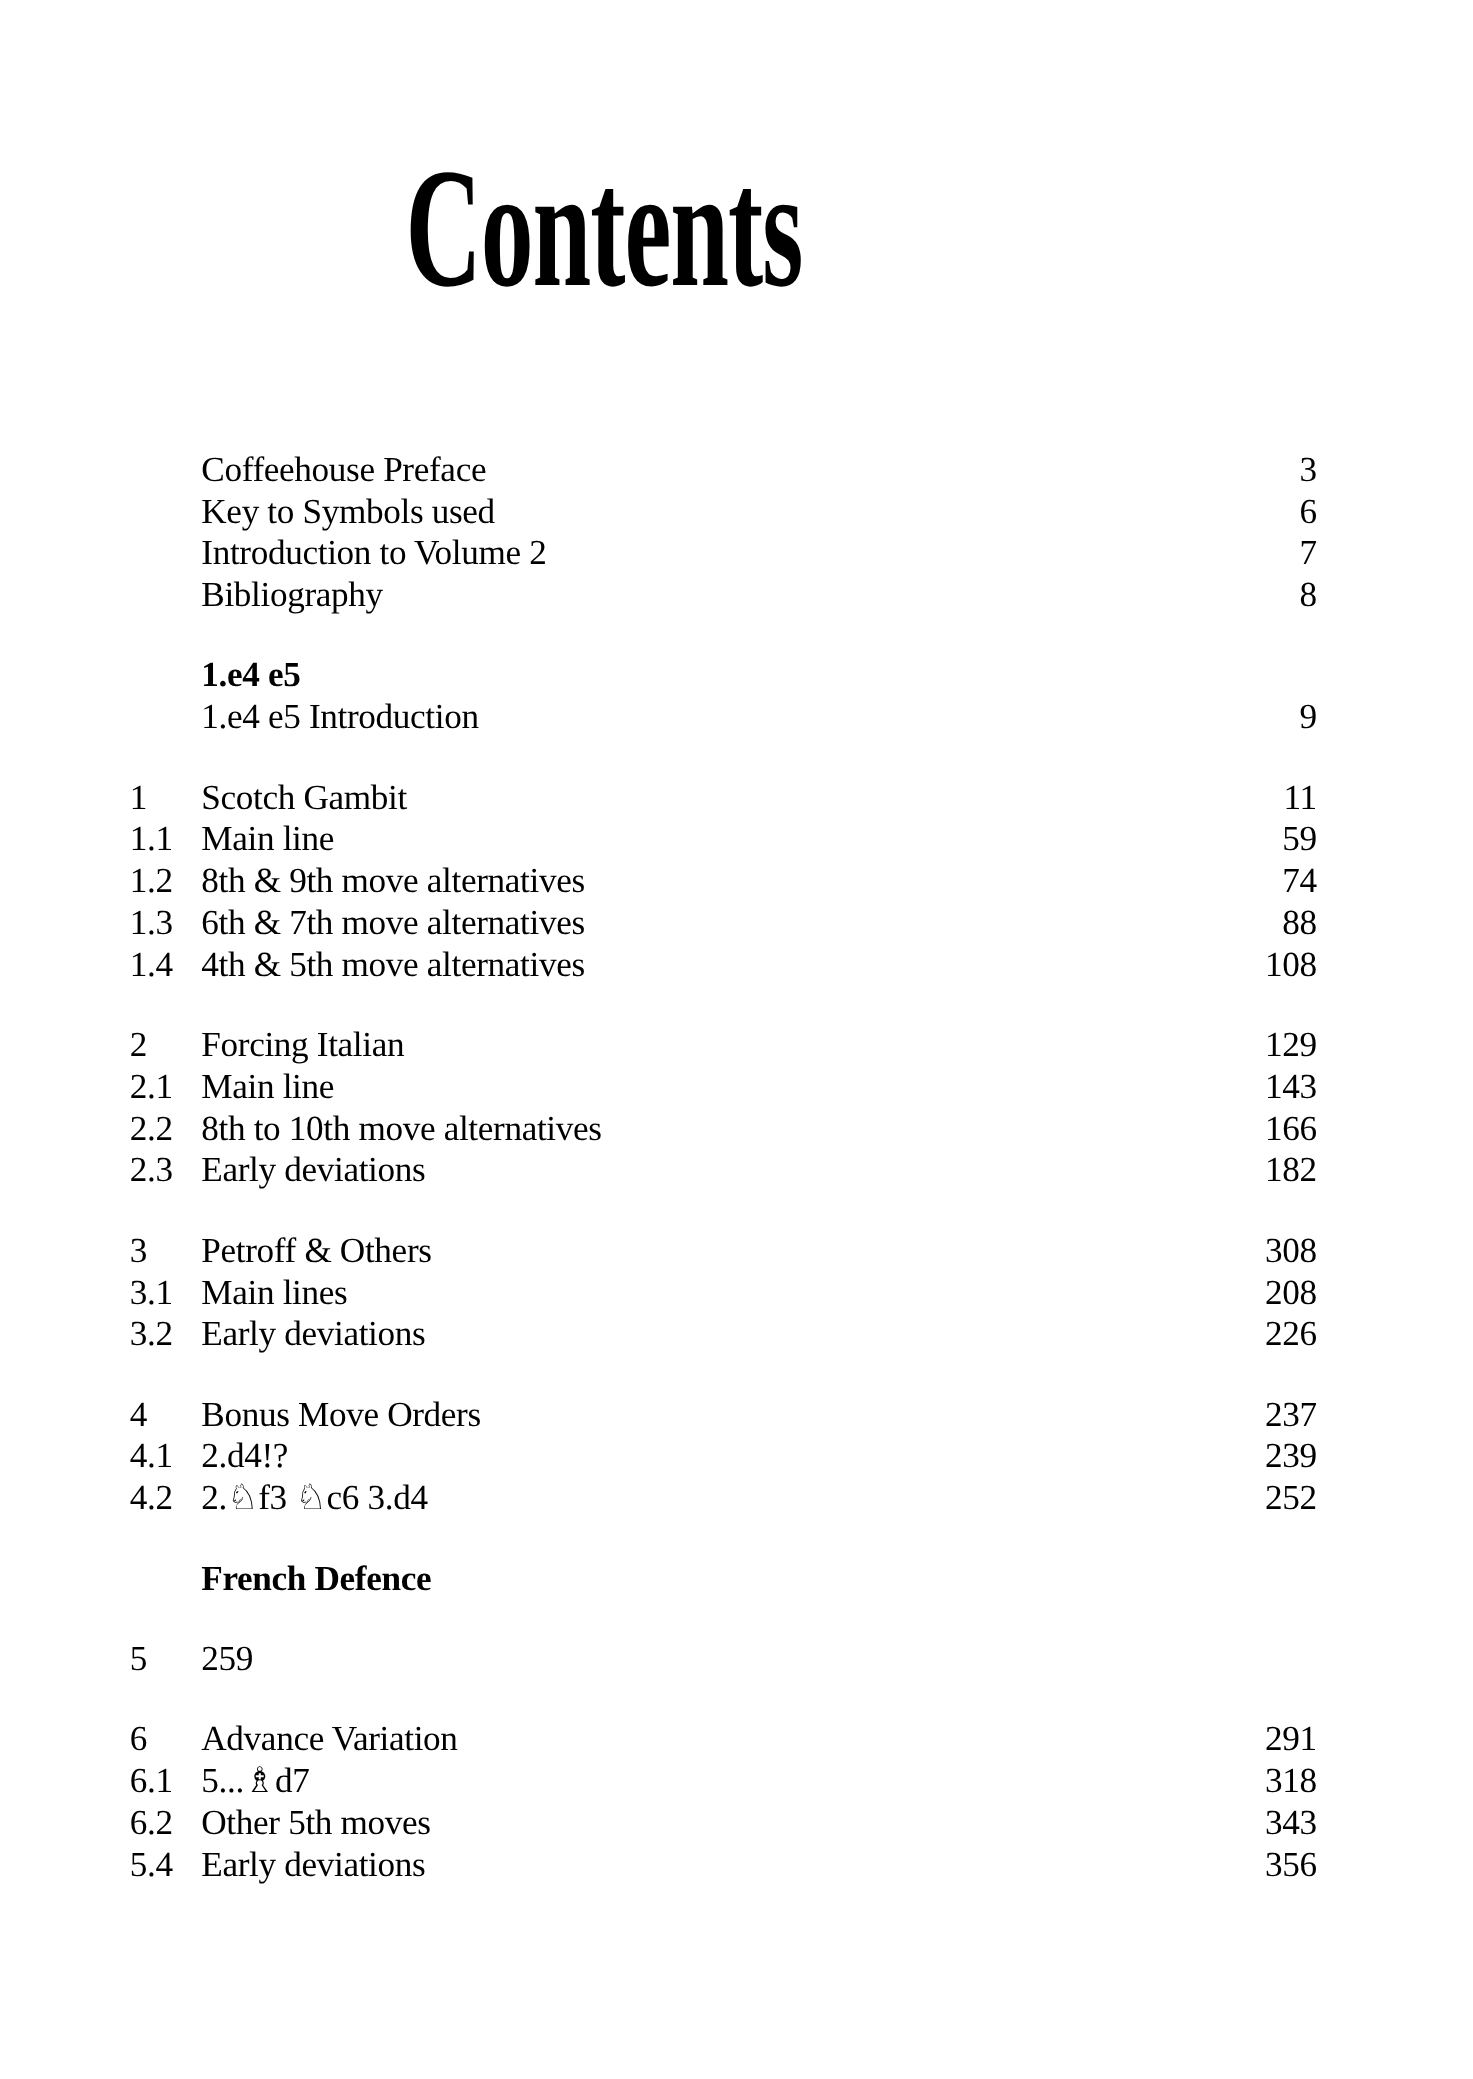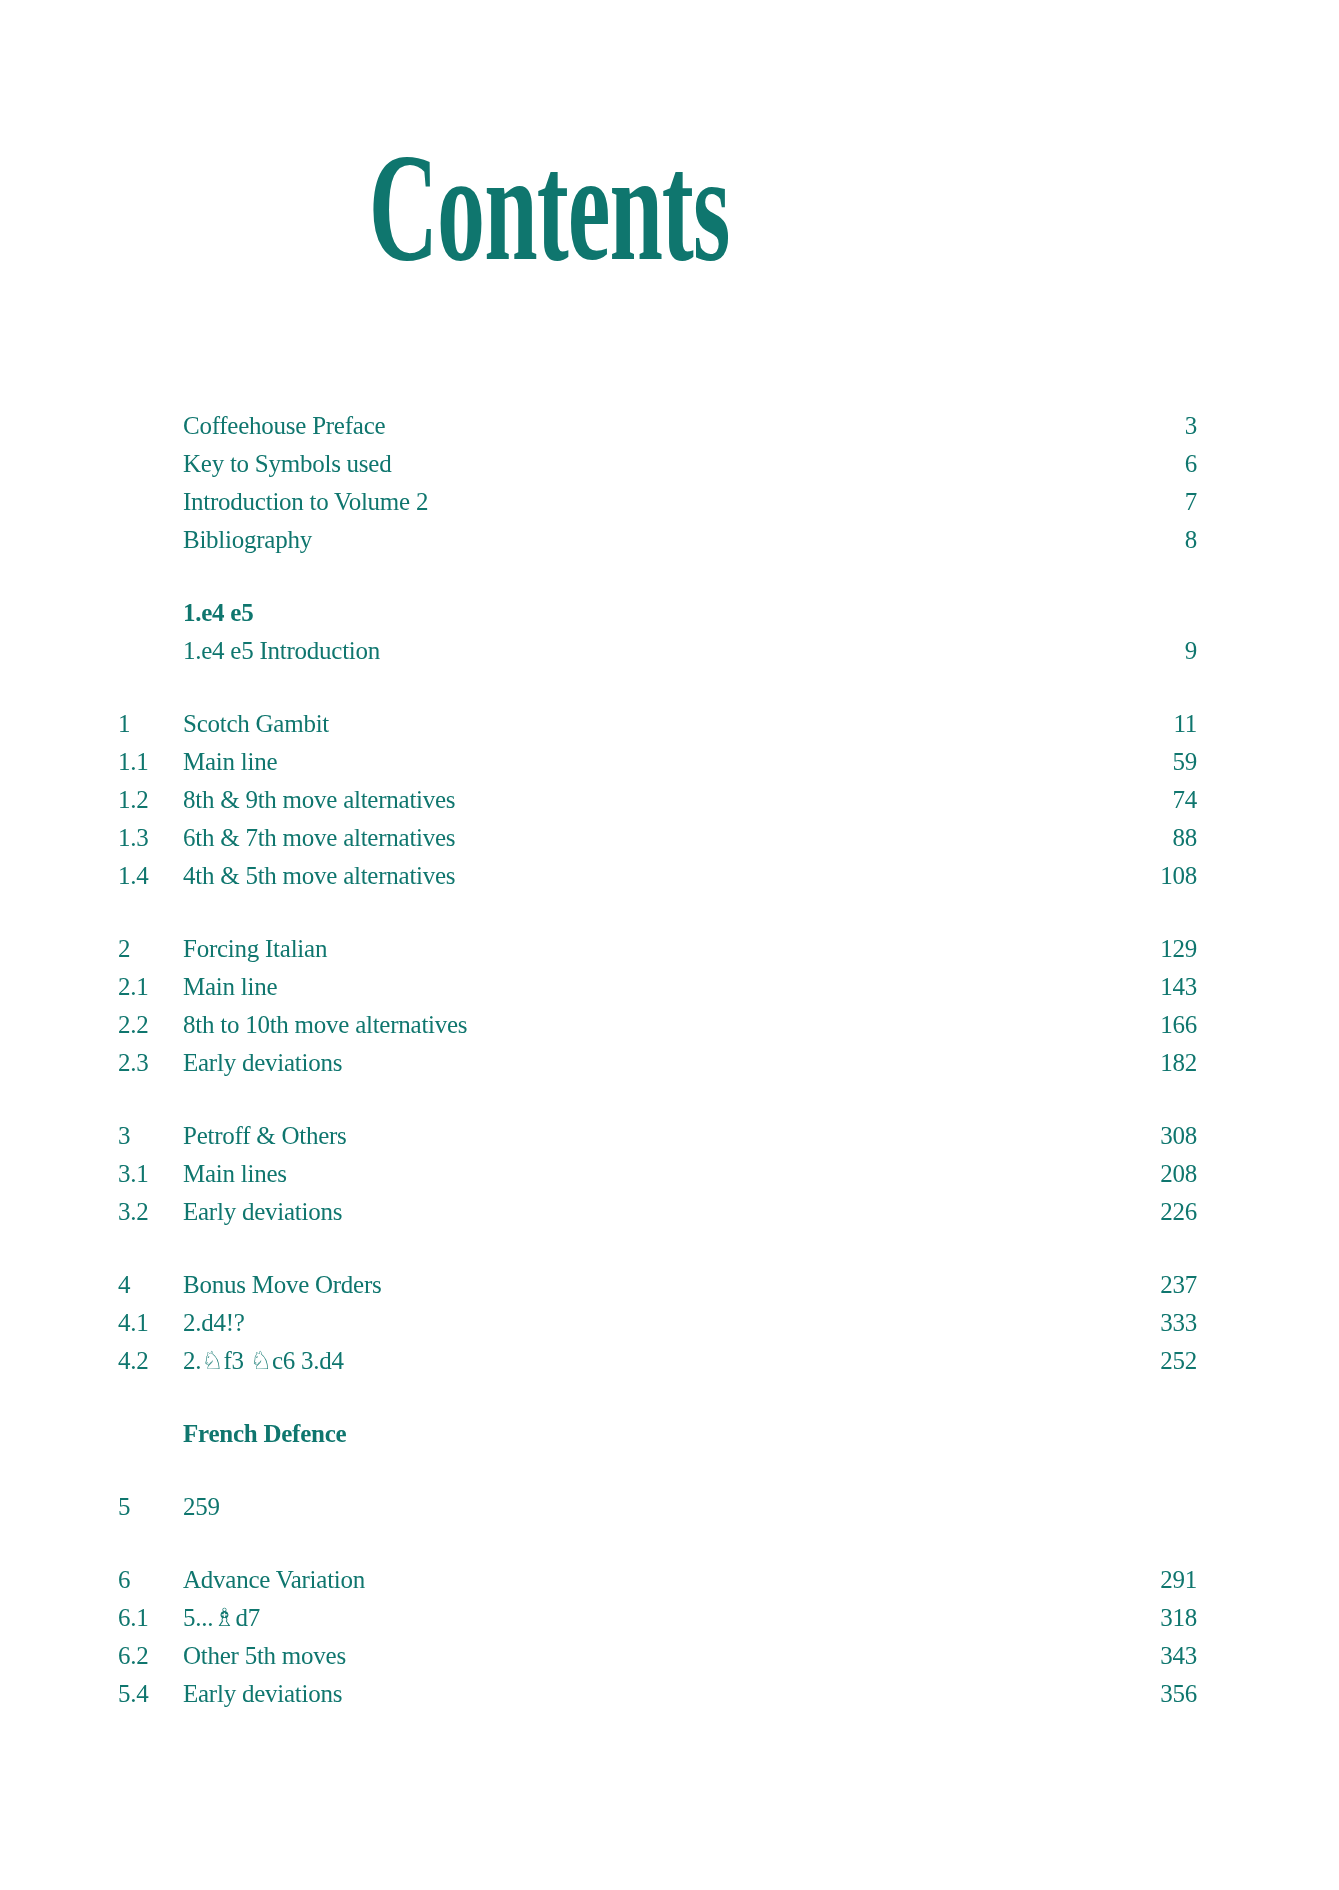--- a/index.html
+++ b/index.html
@@ -10,21 +10,21 @@
     background: #ffffff;
     overflow: hidden;
   }
   .page {
     position: absolute;
     inset: 0;
     width: 1108px;
     height: 1890px;
     background: #ffffff;
     font-family: "Liberation Serif", "DejaVu Serif", serif;
-    color: #0f766e;
+    color: #000000;
   }
   .title {
     position: absolute;
     top: 130px;
     left: -10px;
     right: 0;
     margin: 0;
     text-align: center;
     font-family: "Liberation Serif", "DejaVu Serif", serif;
     font-weight: 700;
@@ -39,21 +39,21 @@
     top: 407px;
     left: 118px;
     width: 1079px;
   }
   .toc-group + .toc-group { margin-top: 35px; }
   .row {
     display: flex;
     align-items: baseline;
     height: 38px;
     line-height: 38px;
-    font-size: 25px;
+    font-size: 32px;
     letter-spacing: -0.01em;
     white-space: nowrap;
   }
   .num  { flex: 0 0 65px; }
   .lbl  { flex: 1 1 auto; overflow: visible; }
   .pg   { flex: 0 0 auto; text-align: right; }
   .bold { font-weight: 700; }
 </style>
 </head>
 <body>
@@ -171,21 +171,21 @@
 
     <div class="toc-group">
       <div class="row">
           <span class="num">4</span>
           <span class="lbl">Bonus Move Orders</span>
           <span class="pg">237</span>
         </div>
       <div class="row">
           <span class="num">4.1</span>
           <span class="lbl">2.d4!?</span>
-          <span class="pg">333</span>
+          <span class="pg">239</span>
         </div>
       <div class="row">
           <span class="num">4.2</span>
           <span class="lbl">2.♘f3 ♘c6 3.d4</span>
           <span class="pg">252</span>
         </div>
     </div>
 
     <div class="toc-group">
       <div class="row bold">

